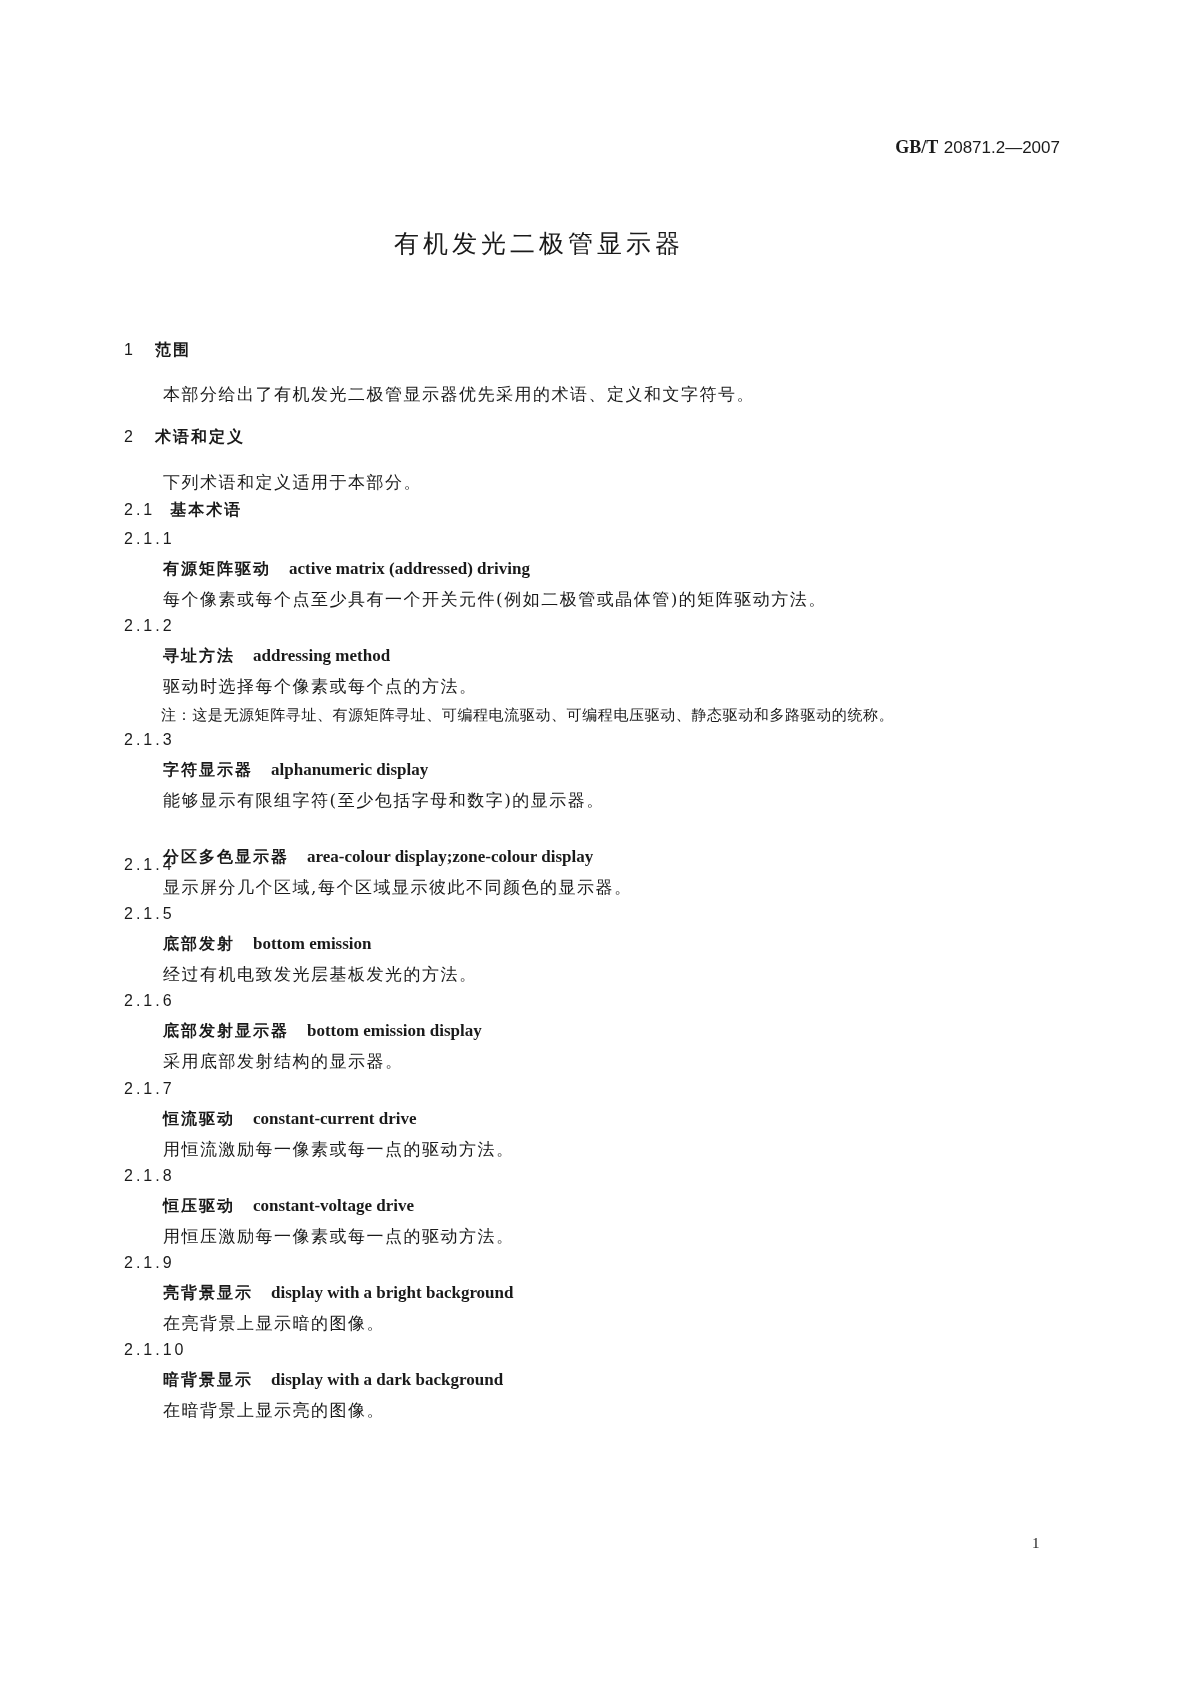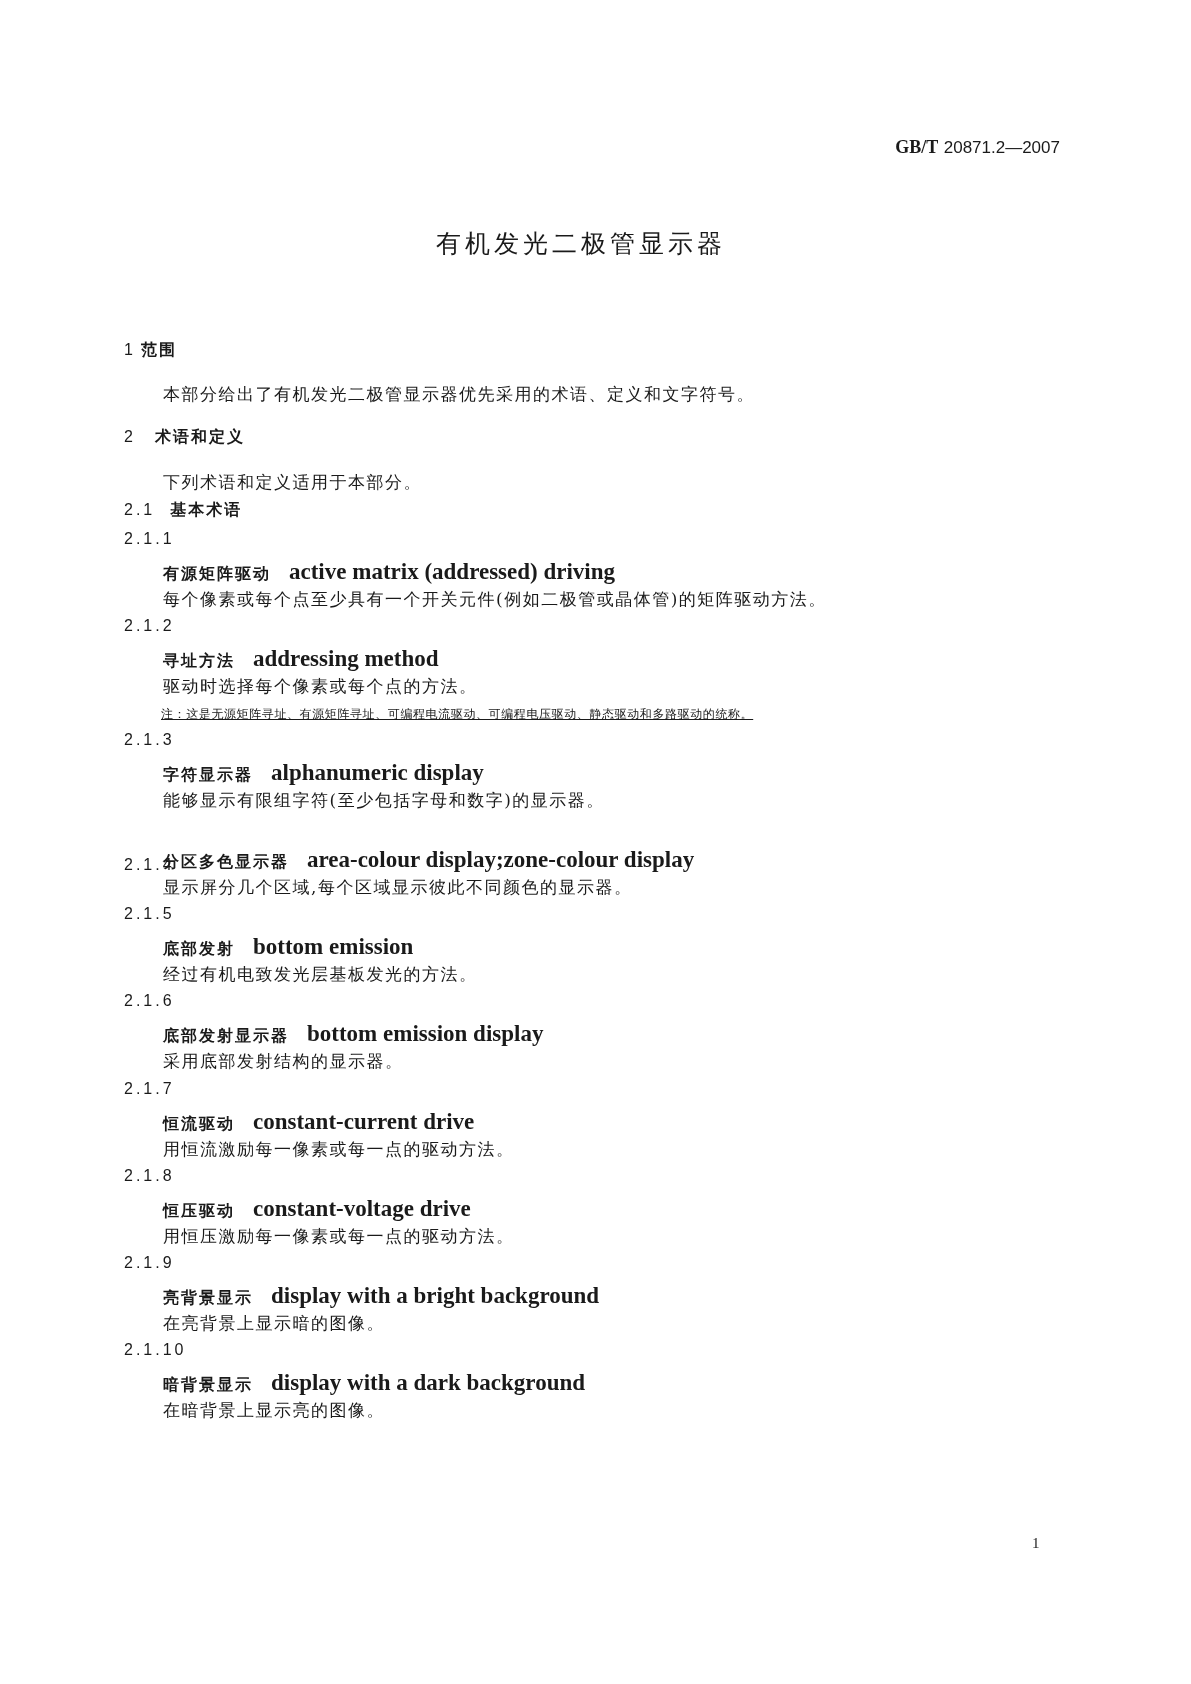--- a/index.html
+++ b/index.html
@@ -31,21 +31,20 @@
     .std-code .num {
       font-family: "Liberation Sans", "DejaVu Sans", sans-serif;
       font-size: 17px;
     }
     .title-block {
       position: absolute;
       top: 226px;
       left: 0;
       width: 1078px;
       text-align: center;
-      margin-left: 42px;
     }
     .title-line {
       font-size: 25px;
       letter-spacing: 4px;
       line-height: 36px;
       height: 36px;
     }
     .content {
       position: absolute;
       left: 0;
@@ -66,33 +65,32 @@
       letter-spacing: 2px;
       font-weight: bold;
     }
     .para {
       font-family: "DejaVu Serif", "Liberation Serif", serif;
       font-size: 17px;
       letter-spacing: 1.5px;
     }
     .note {
       font-family: "DejaVu Serif", "Liberation Serif", serif;
-      font-size: 12px;
+      font-size: 15px;
       letter-spacing: 0.6px;
-      text-decoration: underline;
     }
     .term-zh {
       font-size: 16px;
       font-weight: bold;
       letter-spacing: 2px;
     }
     .term-en {
       font-family: "Liberation Serif", "DejaVu Serif", serif;
       font-weight: bold;
-      font-size: 23px;
+      font-size: 17px;
       margin-left: 18px;
     }
     .page-num {
       position: absolute;
       top: 1535px;
       left: 1032px;
       font-family: "Liberation Serif", "DejaVu Serif", serif;
       font-size: 15px;
     }
   </style>
@@ -105,21 +103,21 @@
 </div>
 
 <div class="title-block">
   <div class="title-line">有机发光二极管显示器</div>
 </div>
 
 <div class="content">
 
   <div class="line" style="top:340px;left:124px;">
     <span class="sec-num">1</span>
-    <span class="sec-head" style="">范围</span>
+    <span class="sec-head" style="margin-left:14px;">范围</span>
   </div>
   <div class="line para" style="top:383px;left:163px;">本部分给出了有机发光二极管显示器优先采用的术语、定义和文字符号。</div>
 
   <div class="line" style="top:427px;left:124px;">
     <span class="sec-num">2</span>
     <span class="sec-head" style="margin-left:14px;">术语和定义</span>
   </div>
   <div class="line para" style="top:471px;left:163px;">下列术语和定义适用于本部分。</div>
 
   <div class="line" style="top:500px;left:124px;">

